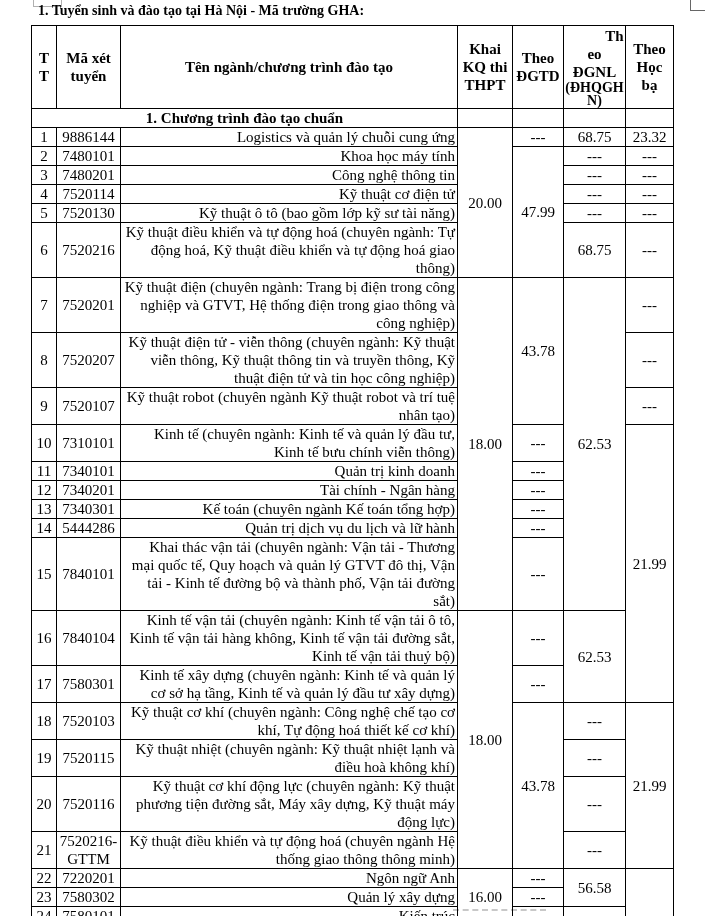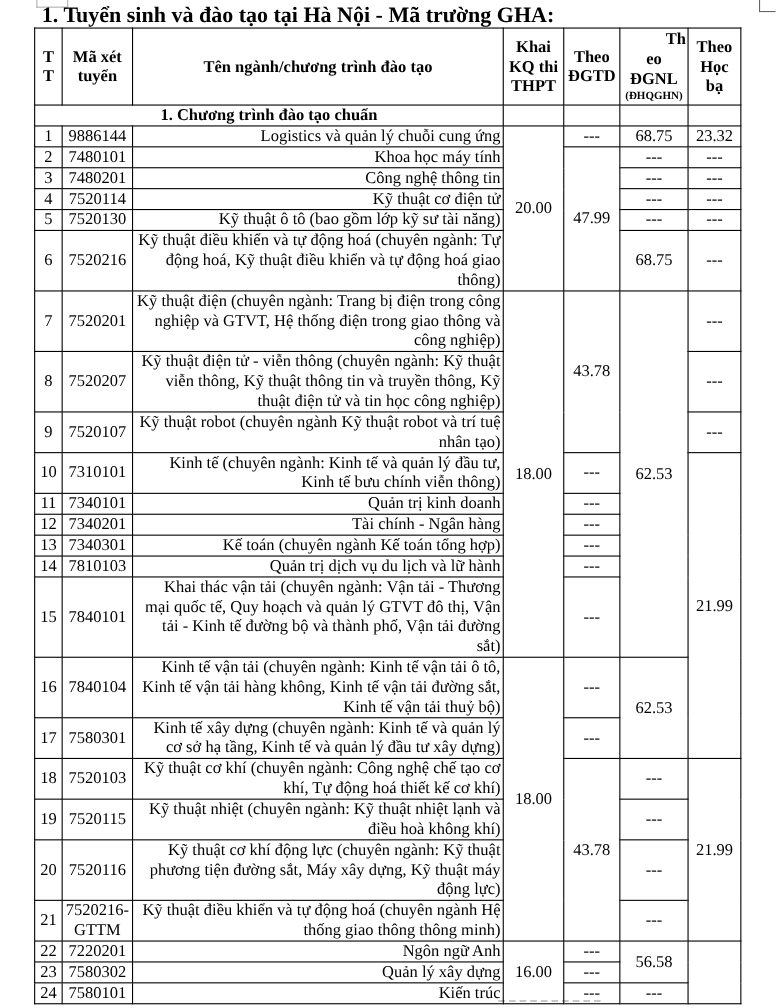--- a/index.html
+++ b/index.html
@@ -3,39 +3,39 @@
 <meta charset="utf-8">
 <style>
   html,body{margin:0;padding:0;}
   body{
     width:705px;height:916px;background:#ffffff;position:relative;overflow:hidden;
     font-family:"Liberation Serif","DejaVu Serif",serif;color:#000;
     -webkit-font-smoothing:antialiased;
   }
   .doc-title{
     position:absolute;top:3px;left:38px;
-    font-size:20px;font-weight:bold;white-space:nowrap;
+    font-size:14px;font-weight:bold;white-space:nowrap;
   }
   table.adm{
     position:absolute;top:25px;left:31px;
     border-collapse:collapse;table-layout:fixed;width:642px;
   }
   table.adm td, table.adm th{
     border:1px solid #000;
     font-size:15px;line-height:18px;
     vertical-align:middle;
     padding:0 2px;
     overflow:hidden;
     word-wrap:break-word;
   }
   table.adm th{font-weight:bold;text-align:center;padding:1px 1px;}
   td.num{text-align:center;padding:0;}
   td.name{text-align:right;padding:0 3px;}
   td.section-cell{font-weight:bold;text-align:center;padding:0 3px;}
-  .hdr-sub{display:block;font-size:10px;line-height:13px;font-weight:bold;}
+  .hdr-sub{display:block;font-size:14px;line-height:13px;font-weight:bold;}
   .hdr-main{display:inline;margin-left:40px;}
   
   .artifact-tl{
     position:absolute;left:33px;top:0;width:27px;height:6px;
     border:1px solid #b0b0b0;border-top:none;
   }
   .artifact-tr{
     position:absolute;left:690px;top:0;width:15px;height:10px;
     border-left:1px solid #666;border-bottom:1px solid #666;
   }
@@ -167,21 +167,21 @@
     <td class="num">---</td>
   </tr>
   <tr>
     <td class="num">13</td>
     <td class="num">7340301</td>
     <td class="name">Kế toán (chuyên ngành Kế toán tổng hợp)</td>
     <td class="num">---</td>
   </tr>
   <tr>
     <td class="num">14</td>
-    <td class="num">7810103</td>
+    <td class="num">5444286</td>
     <td class="name">Quản trị dịch vụ du lịch và lữ hành</td>
     <td class="num">---</td>
   </tr>
   <tr>
     <td class="num">15</td>
     <td class="num">7840101</td>
     <td class="name">Khai thác vận tải (chuyên ngành: Vận tải - Thương mại quốc tế, Quy hoạch và quản lý GTVT đô thị, Vận tải - Kinh tế đường bộ và thành phố, Vận tải đường sắt)</td>
     <td class="num">---</td>
   </tr>
   <tr>

